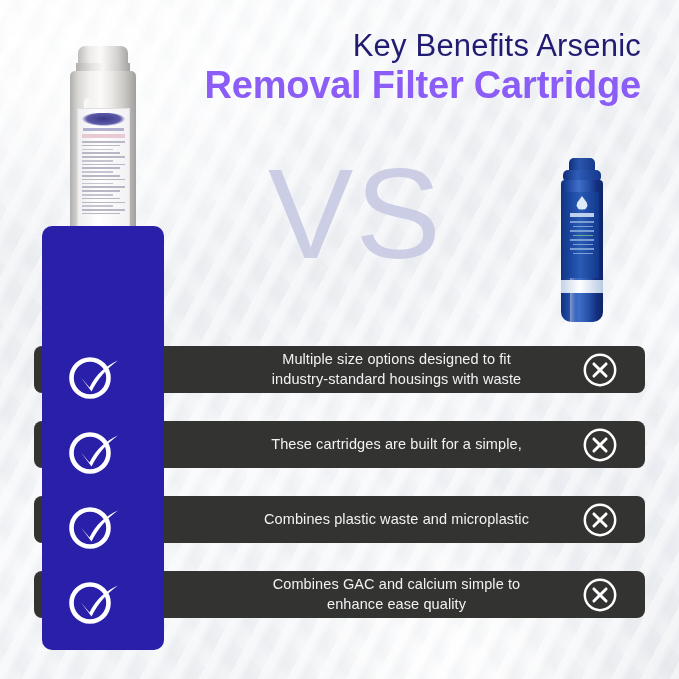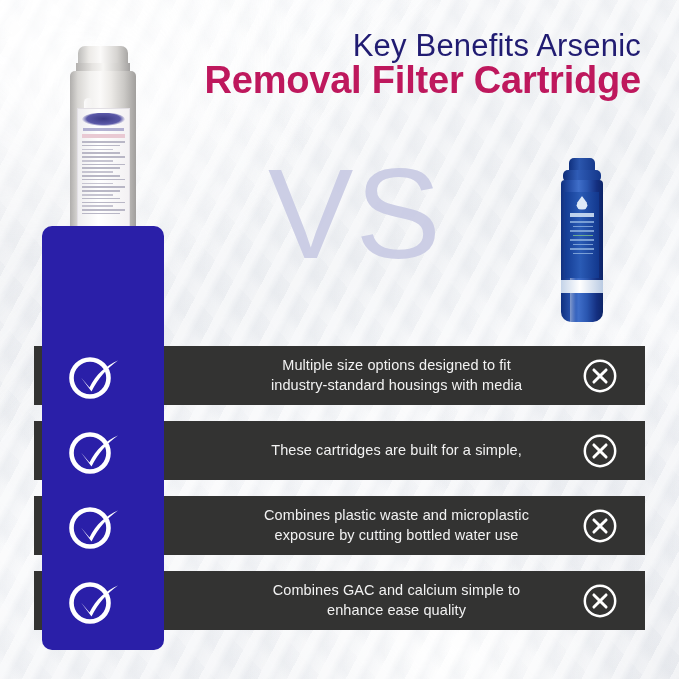--- a/index.html
+++ b/index.html
@@ -65,24 +65,25 @@
   .headline-line1 {
     font-size: 31px;
     letter-spacing: .2px;
     color: #211c72;
     font-weight: 400;
     display: block;
     white-space: nowrap;
   }
   .headline-line2 {
     font-size: 38px;
-    color: #be185d;
+    color: #8b5cf6;
     font-weight: 700;
     letter-spacing: -.2px;
     display: block;
+    margin-top: 5px;
     white-space: nowrap;
   }
 
   
   .vs-mark {
     position: absolute;
     left: 268px;
     top: 150px;
     font-size: 128px;
     font-weight: 400;
@@ -298,23 +299,23 @@
     left: 0;
     top: 0;
     width: 679px;
     height: 679px;
     z-index: 2;
   }
   .row {
     position: absolute;
     left: 34px;
     width: 611px;
-    height: 59px;
+    height: 47px;
     background: #333332;
-    border-radius: 0;
+    border-radius: 8px;
     display: flex;
     align-items: center;
   }
   .row-1 { top: 346px; }
   .row-2 { top: 421px; }
   .row-3 { top: 496px; }
   .row-4 { top: 571px; }
 
   .row-text {
     position: absolute;
@@ -440,21 +441,21 @@
     <div class="pb-white-band"></div>
   </div>
 
   <div class="blue-panel"></div>
 
   <div class="rows">
 
     <div class="row row-1">
       <div class="row-text">
         <span>Multiple size options designed to fit</span>
-        <span>industry-standard housings with media</span>
+        <span>industry-standard housings with waste</span>
       </div>
       <div class="cross-wrap">
         <svg viewBox="0 0 40 40" width="38" height="38" aria-hidden="true">
           <circle cx="20" cy="20" r="16" fill="none" stroke="#ffffff" stroke-width="2.6"></circle>
           <path d="M13.6 13.6 L26.4 26.4 M26.4 13.6 L13.6 26.4" stroke="#ffffff" stroke-width="3.1" stroke-linecap="round"></path>
         </svg>
       </div>
     </div>
 
     <div class="row row-2">
@@ -465,21 +466,20 @@
         <svg viewBox="0 0 40 40" width="38" height="38" aria-hidden="true">
           <circle cx="20" cy="20" r="16" fill="none" stroke="#ffffff" stroke-width="2.6"></circle>
           <path d="M13.6 13.6 L26.4 26.4 M26.4 13.6 L13.6 26.4" stroke="#ffffff" stroke-width="3.1" stroke-linecap="round"></path>
         </svg>
       </div>
     </div>
 
     <div class="row row-3">
       <div class="row-text">
         <span>Combines plastic waste and microplastic</span>
-        <span>exposure by cutting bottled water use</span>
       </div>
       <div class="cross-wrap">
         <svg viewBox="0 0 40 40" width="38" height="38" aria-hidden="true">
           <circle cx="20" cy="20" r="16" fill="none" stroke="#ffffff" stroke-width="2.6"></circle>
           <path d="M13.6 13.6 L26.4 26.4 M26.4 13.6 L13.6 26.4" stroke="#ffffff" stroke-width="3.1" stroke-linecap="round"></path>
         </svg>
       </div>
     </div>
 
     <div class="row row-4">

